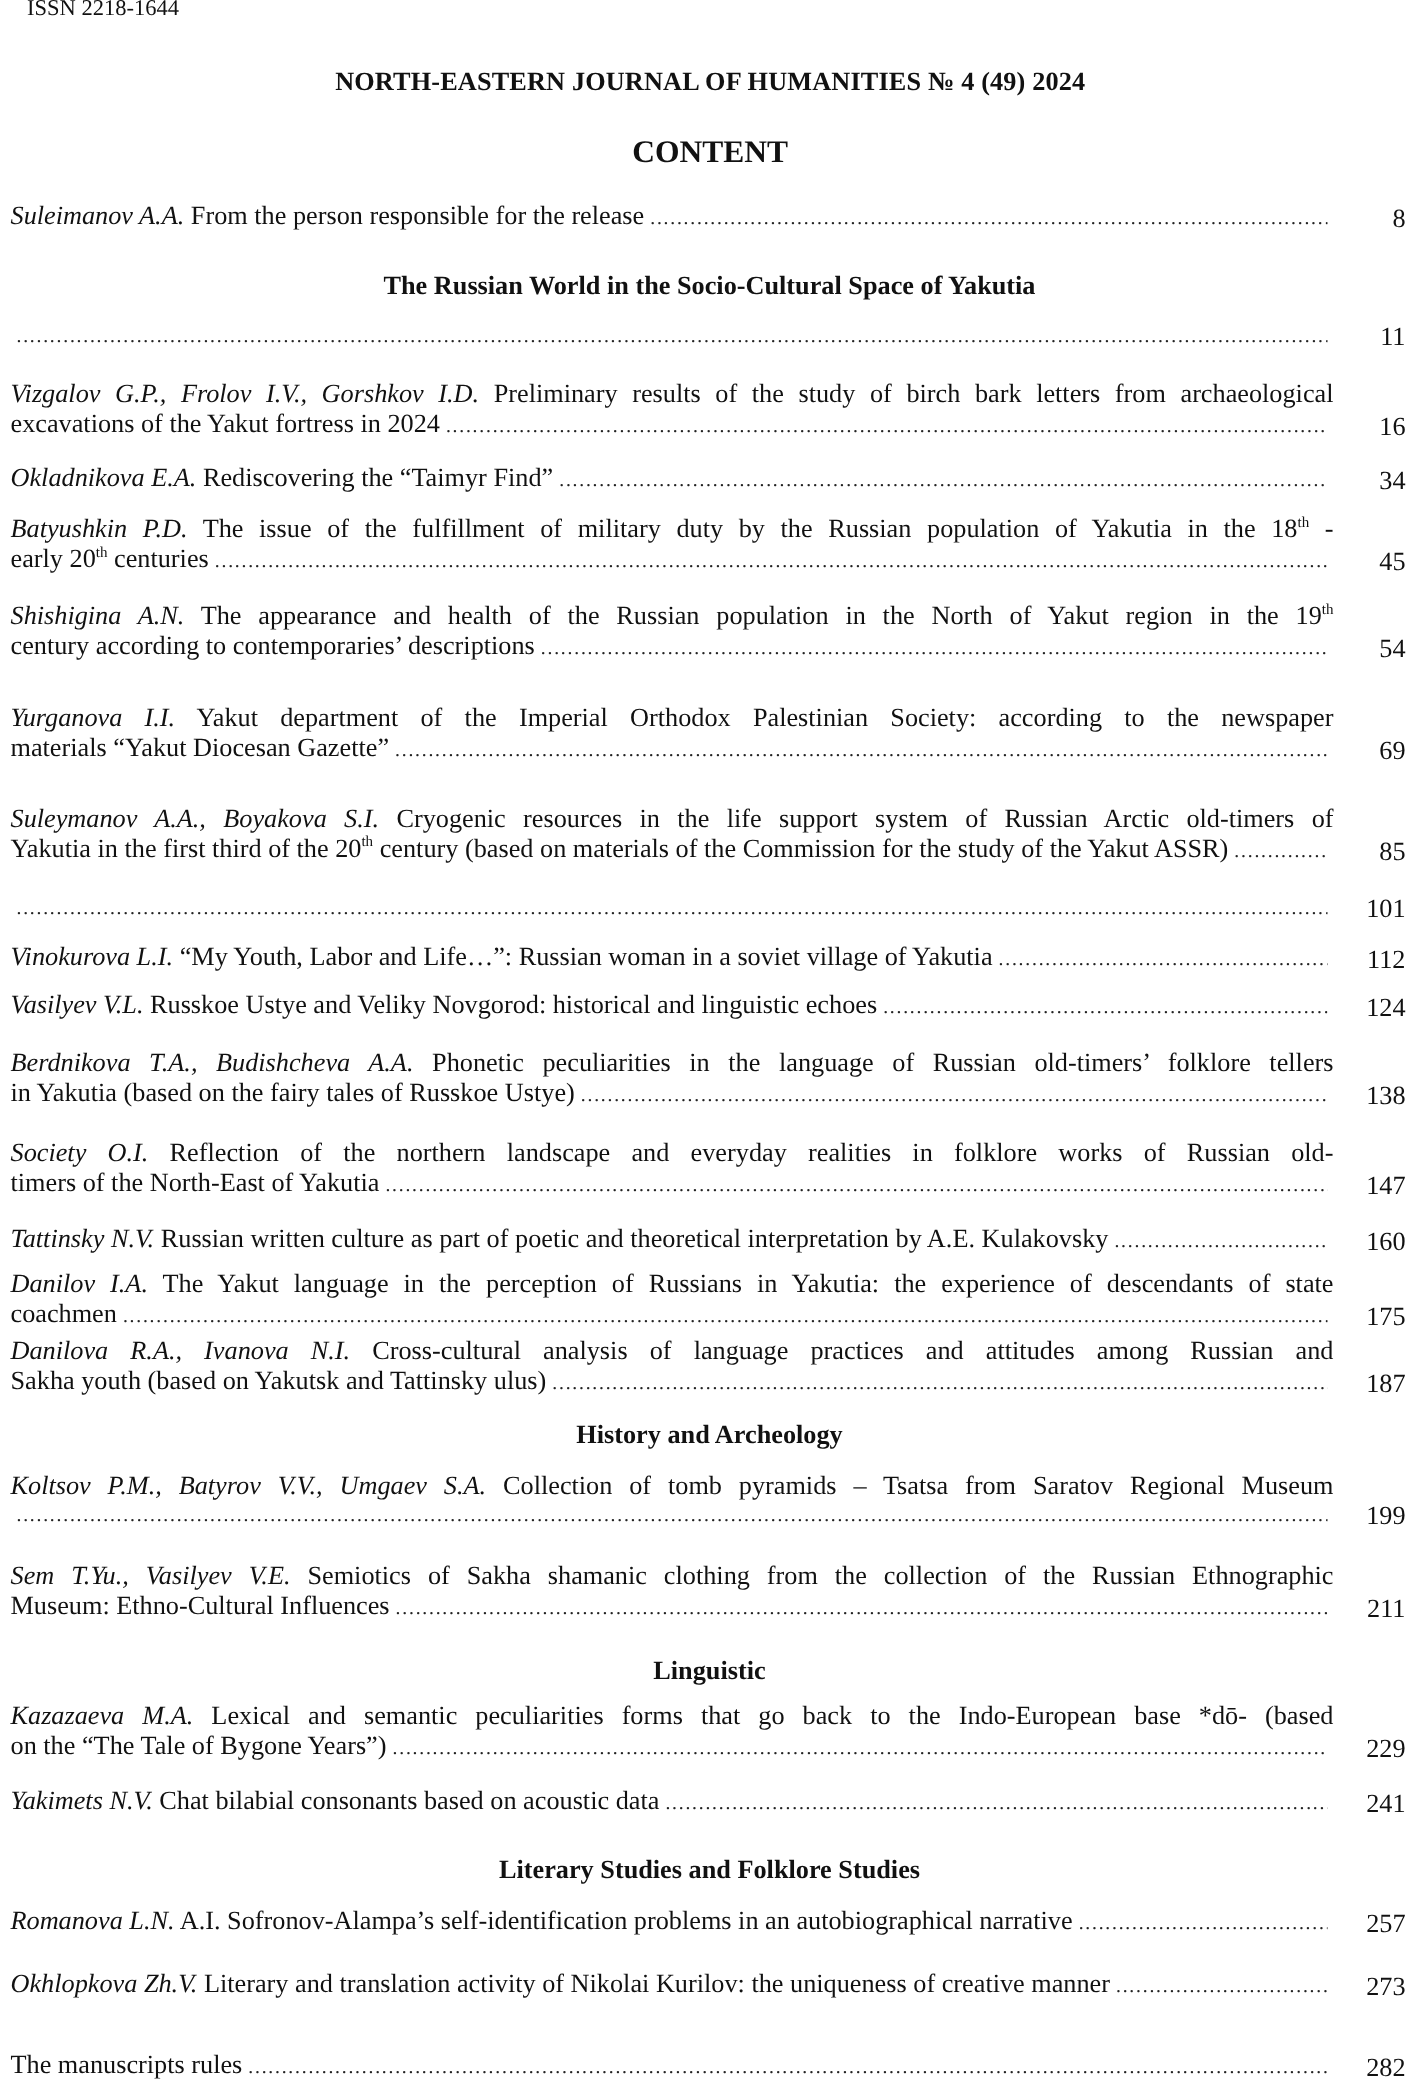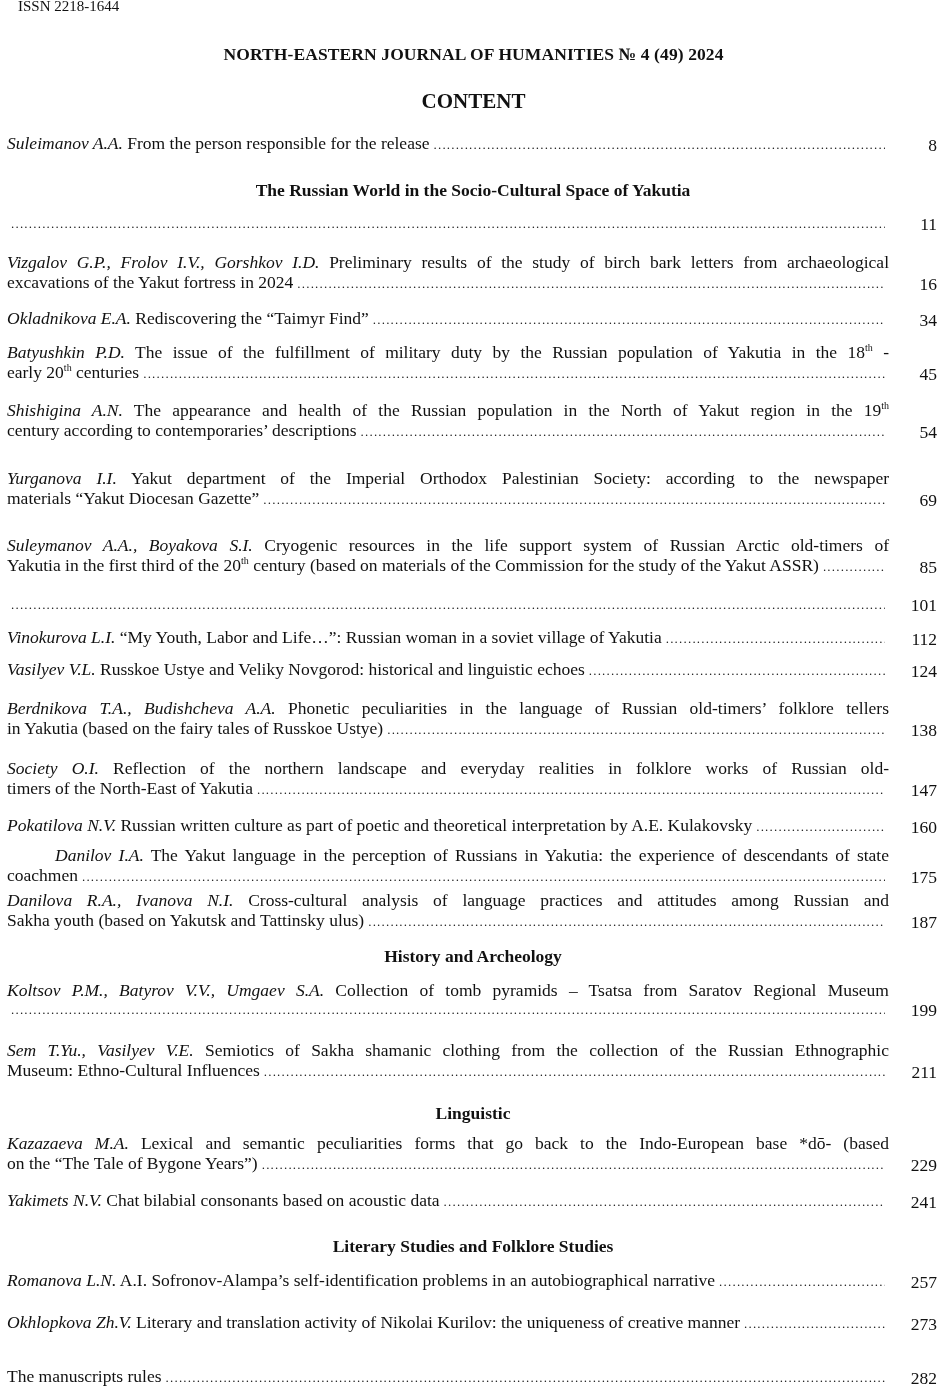--- a/index.html
+++ b/index.html
@@ -162,29 +162,29 @@
         <div class="lastline">
           <span style="white-space: nowrap;">timers of the North-East of Yakutia</span>
           <span class="leader">................................................................................................................................................................................................................................................................................................................................................................................................................</span>
         </div>
       </div>
       <span class="page" style="bottom: 0px;">147</span>
     </div>
     <div class="entry" style="top: 815px;">
       <div class="text-wrap">
         <div class="lastline">
-          <span style="white-space: nowrap;"><span class="author">Pokatilova N.V.</span> Russian written culture as part of poetic and theoretical interpretation by A.E. Kulakovsky</span>
+          <span style="white-space: nowrap;"><span class="author">Tattinsky N.V.</span> Russian written culture as part of poetic and theoretical interpretation by A.E. Kulakovsky</span>
           <span class="leader">................................................................................................................................................................................................................................................................................................................................................................................................................</span>
         </div>
       </div>
       <span class="page" style="bottom: 0px;">160</span>
     </div>
     <div class="entry" style="top: 845px;">
       <div class="text-wrap">
-        <div style="text-align-last: justify; margin-left: 48px;"><span class="author">Danilov I.A.</span> The Yakut language in the perception of Russians in Yakutia: the experience of descendants of state</div>
+        <div style="text-align-last: justify;"><span class="author">Danilov I.A.</span> The Yakut language in the perception of Russians in Yakutia: the experience of descendants of state</div>
         <div class="lastline">
           <span style="white-space: nowrap;">coachmen</span>
           <span class="leader">................................................................................................................................................................................................................................................................................................................................................................................................................</span>
         </div>
       </div>
       <span class="page" style="bottom: 0px;">175</span>
     </div>
     <div class="entry" style="top: 890px;">
       <div class="text-wrap">
         <div style="text-align-last: justify;"><span class="author">Danilova R.A., Ivanova N.I.</span> Cross-cultural analysis of language practices and attitudes among Russian and</div>

